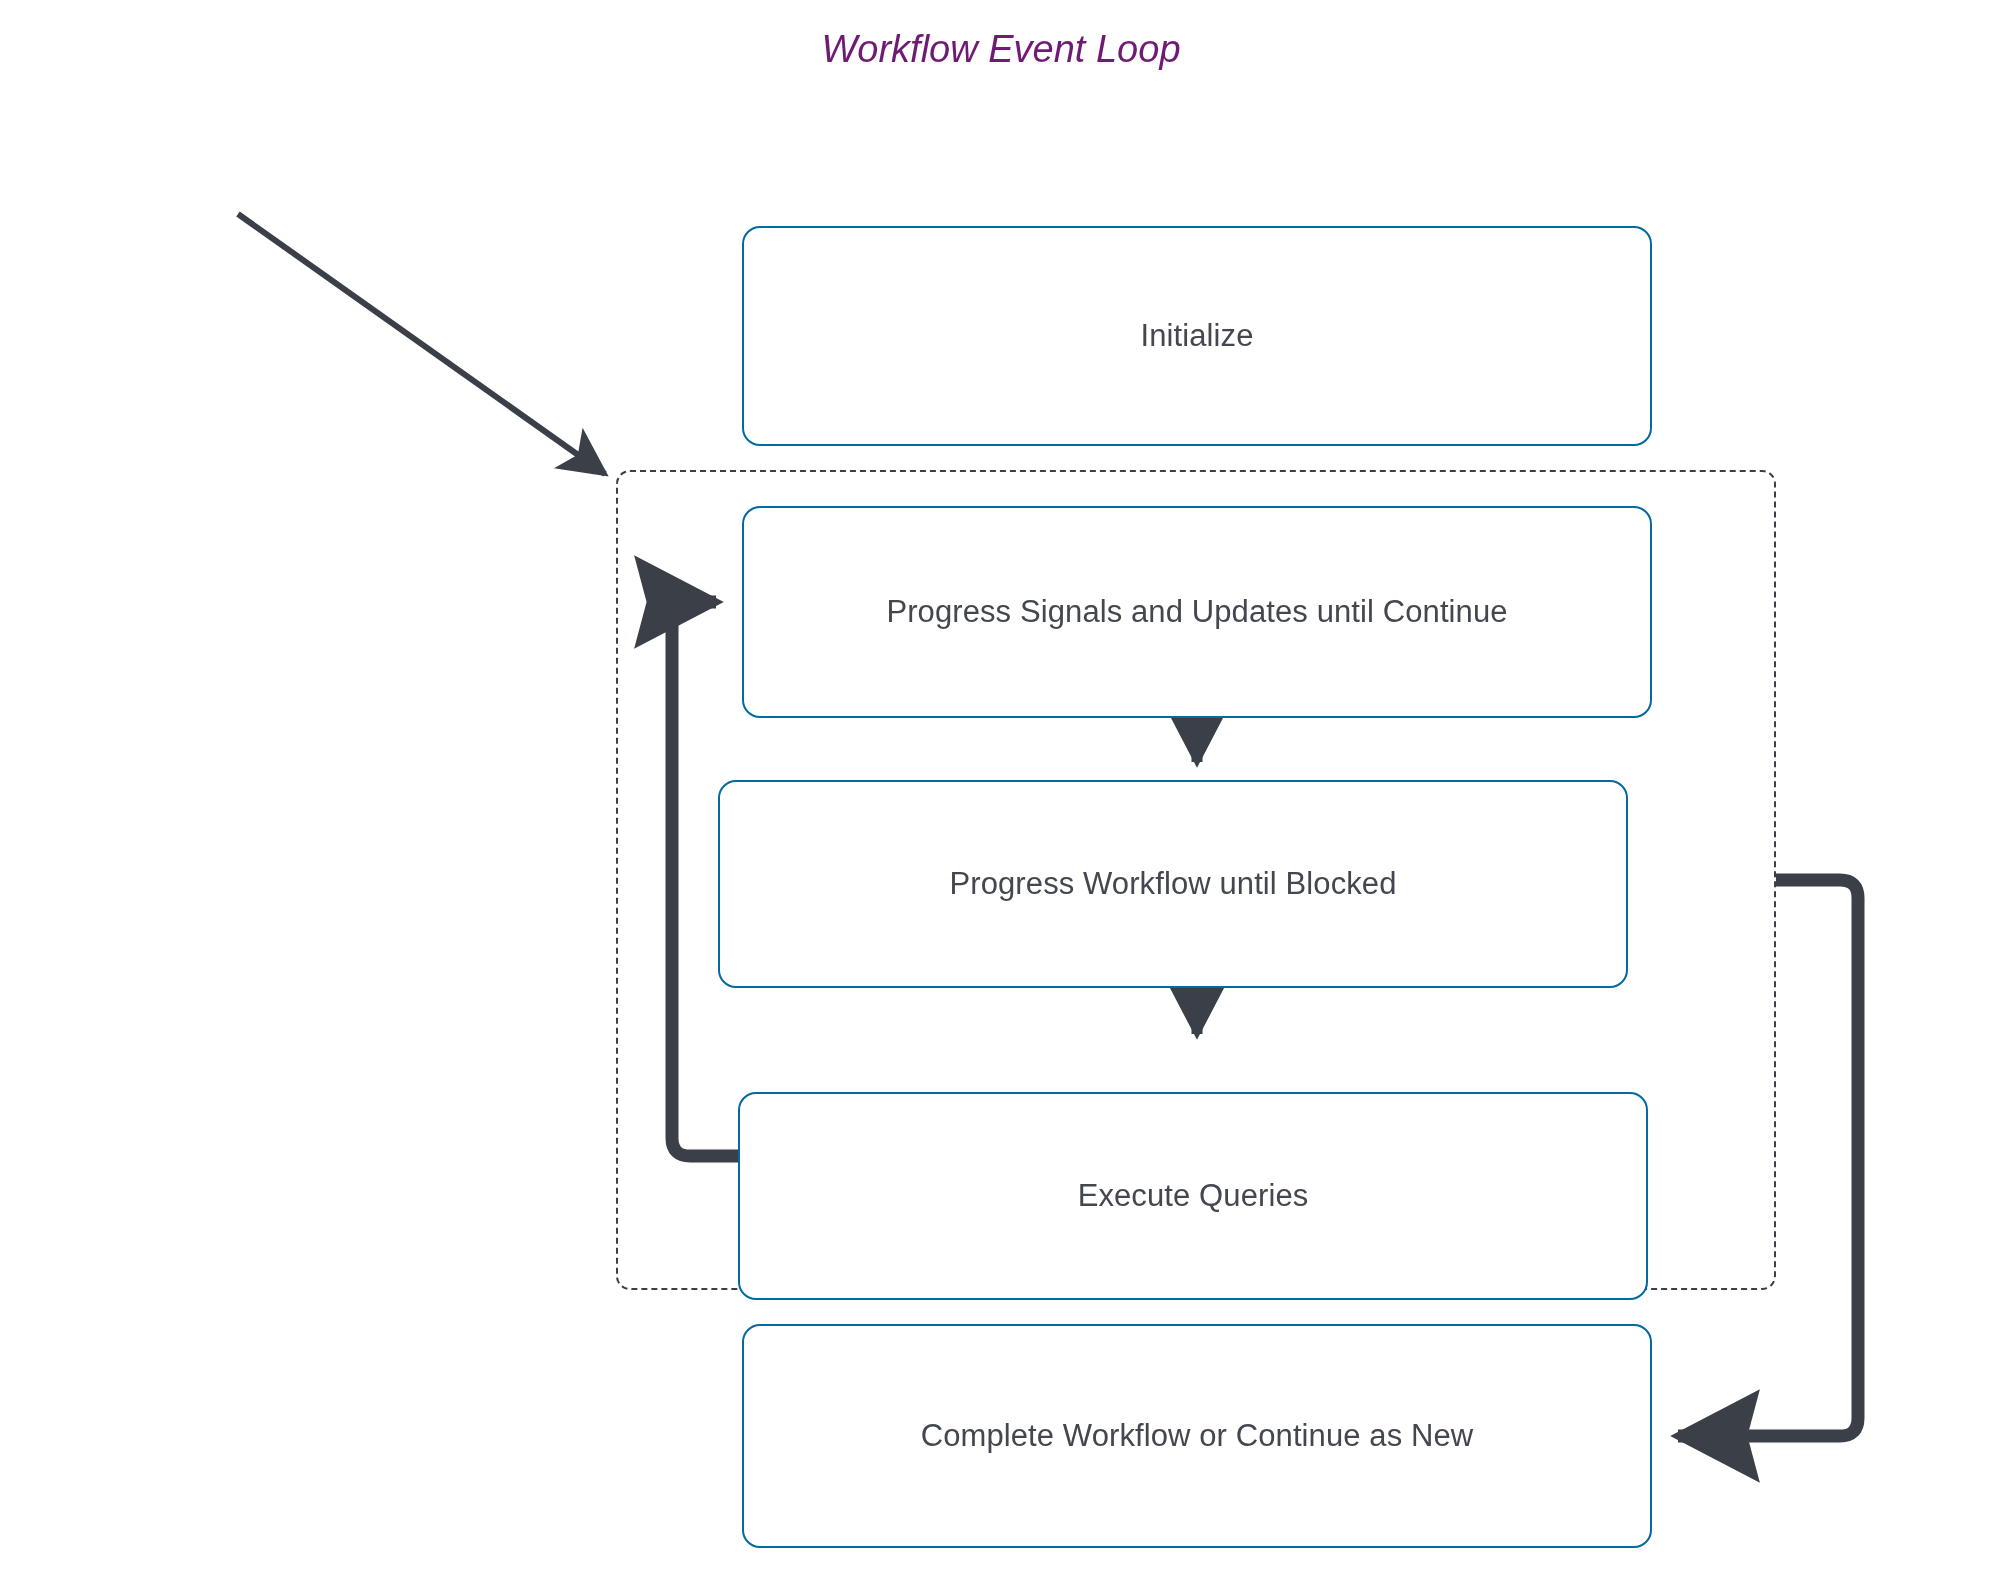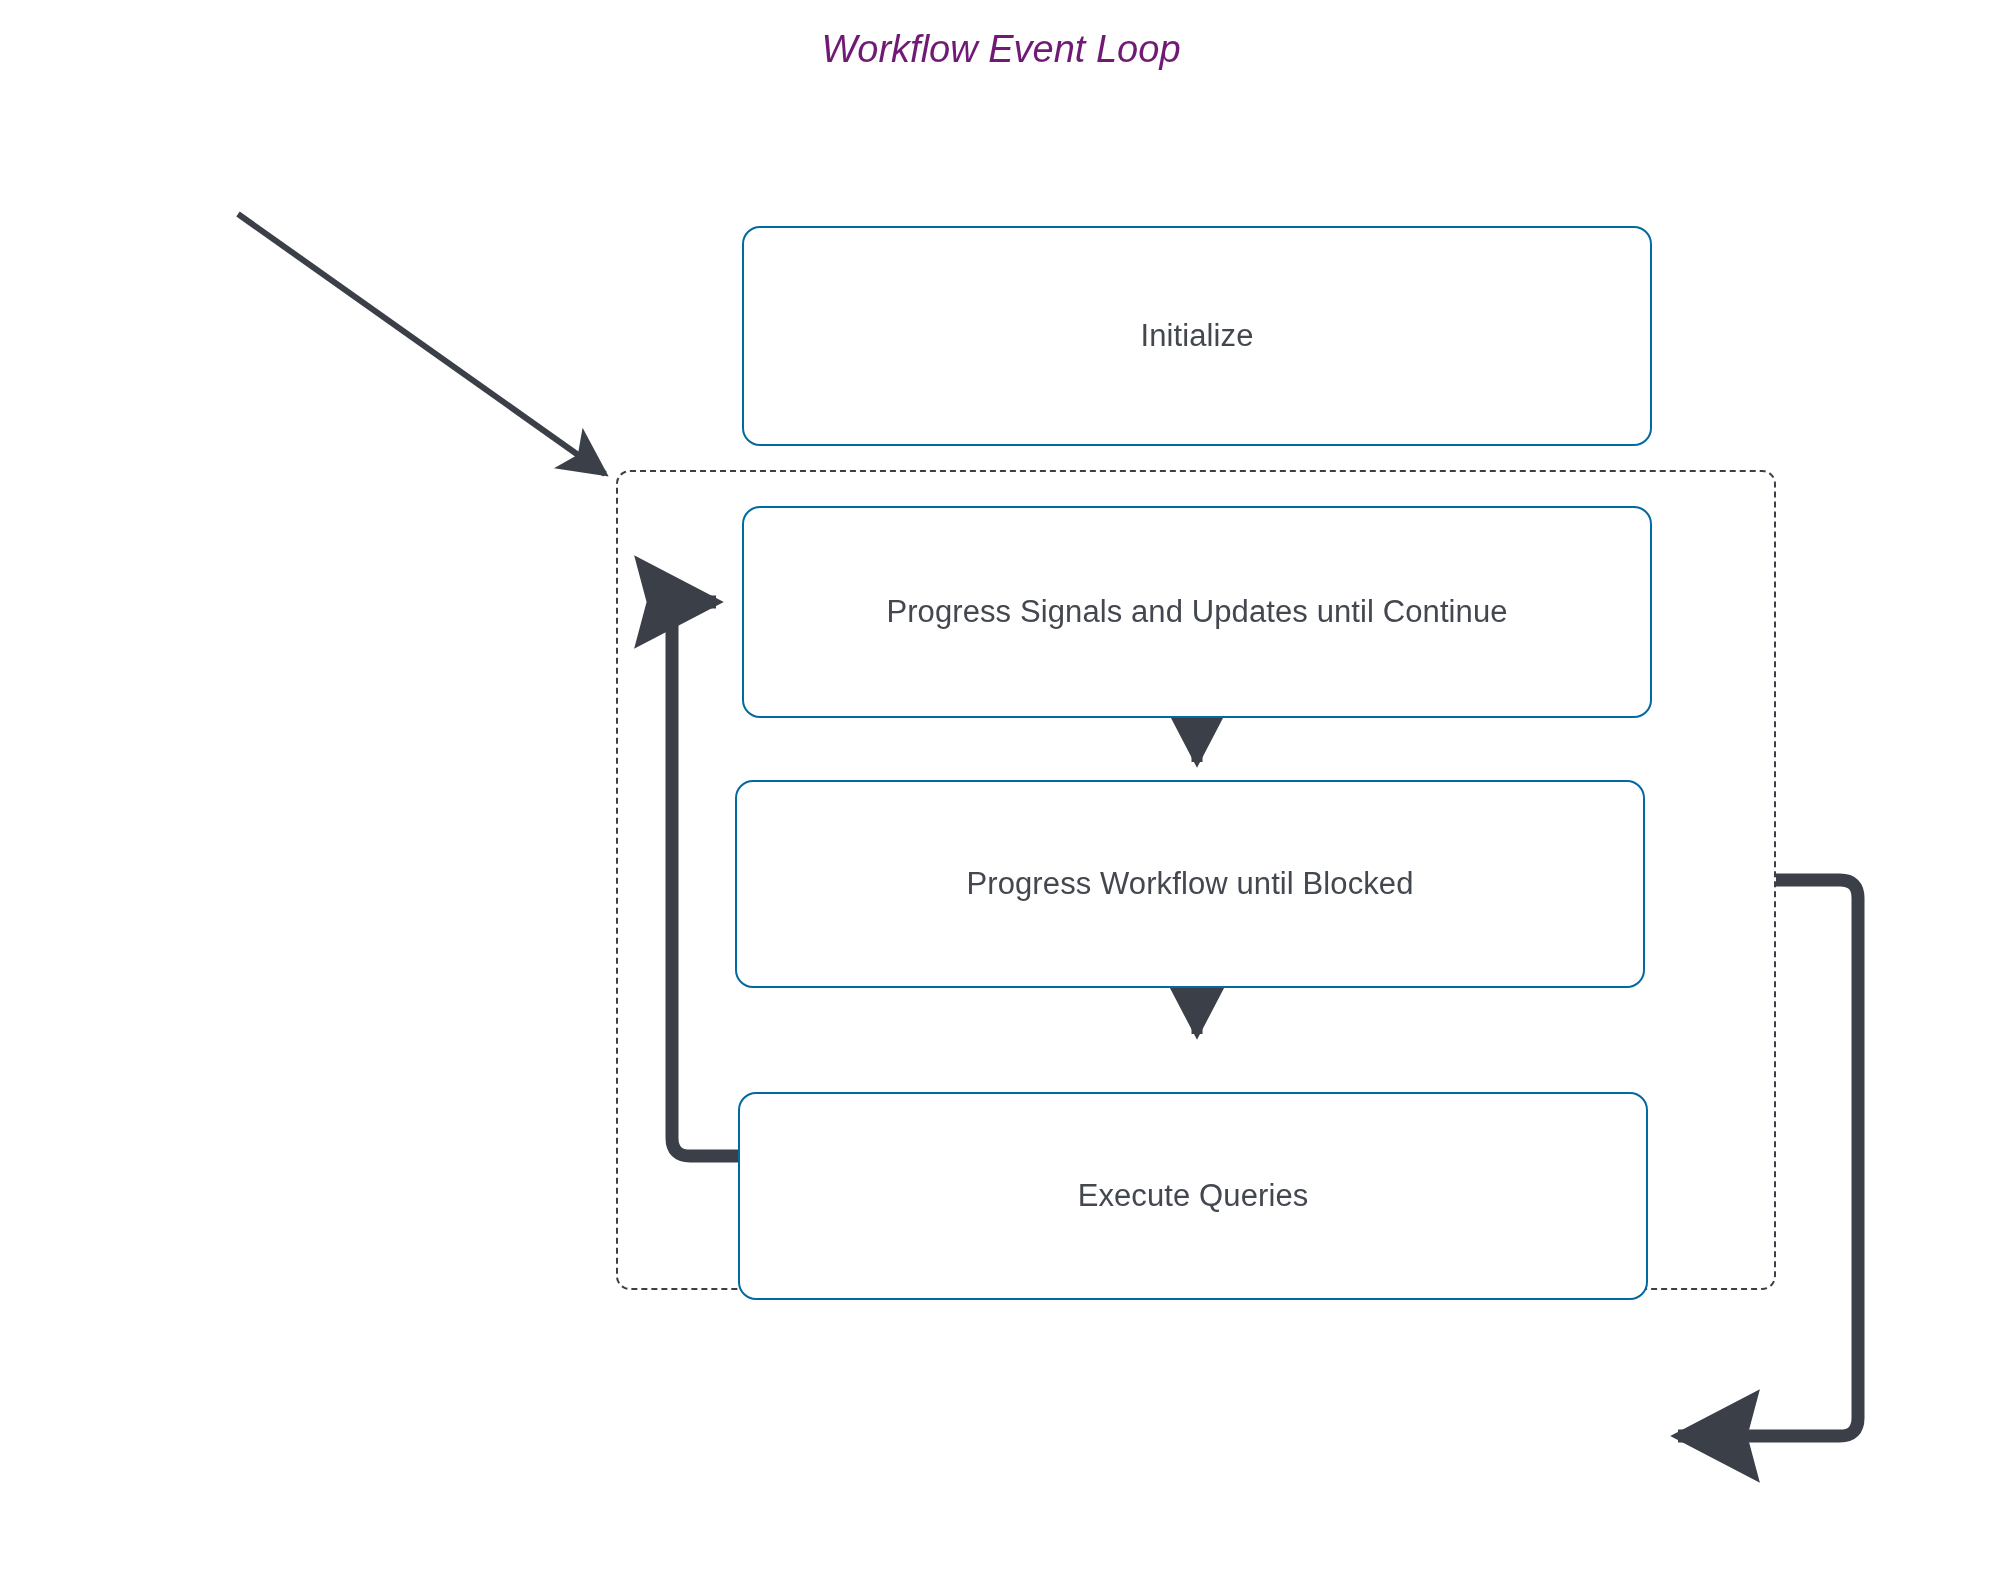--- a/index.html
+++ b/index.html
@@ -67,21 +67,21 @@
     left: 22px;
     top: 142px;
     width: 320px;
     text-align: center;
     font-size: 31px;
     line-height: 1.35;
     color: #43474f;
   }
   #node-initialize   { left: 742px;  top: 226px;  width: 910px; height: 220px; }
   #node-progress-su  { left: 742px;  top: 506px;  width: 910px; height: 212px; }
-  #node-progress-wf  { left: 735px;  top: 780px;  width: 910px; height: 208px; }
+  #node-progress-wf  { left: 718px;  top: 780px;  width: 910px; height: 208px; }
   #node-execute-q    { left: 738px;  top: 1052px; width: 910px; height: 208px; margin-top: 40px; }
   #node-complete-wf  { left: 742px;  top: 1324px; width: 910px; height: 224px; }
   #loop-group        { left: 616px;  top: 470px;  width: 1160px; height: 820px; }
 </style>
 </head>
 <body>
 
 <div id="canvas">
 
   <div id="diagram-title">Workflow Event Loop</div>
@@ -133,14 +133,17 @@
   </div>
 
   <div class="node" id="node-progress-wf">
     <span class="node-label">Progress Workflow until Blocked</span>
   </div>
 
   <div class="node" id="node-execute-q">
     <span class="node-label">Execute Queries</span>
   </div>
 
+  <div class="node" id="node-complete-wf">
+    <span class="node-label">Complete Workflow or Continue as New</span>
+  </div>
 
 </div>
 
 </body></html>

